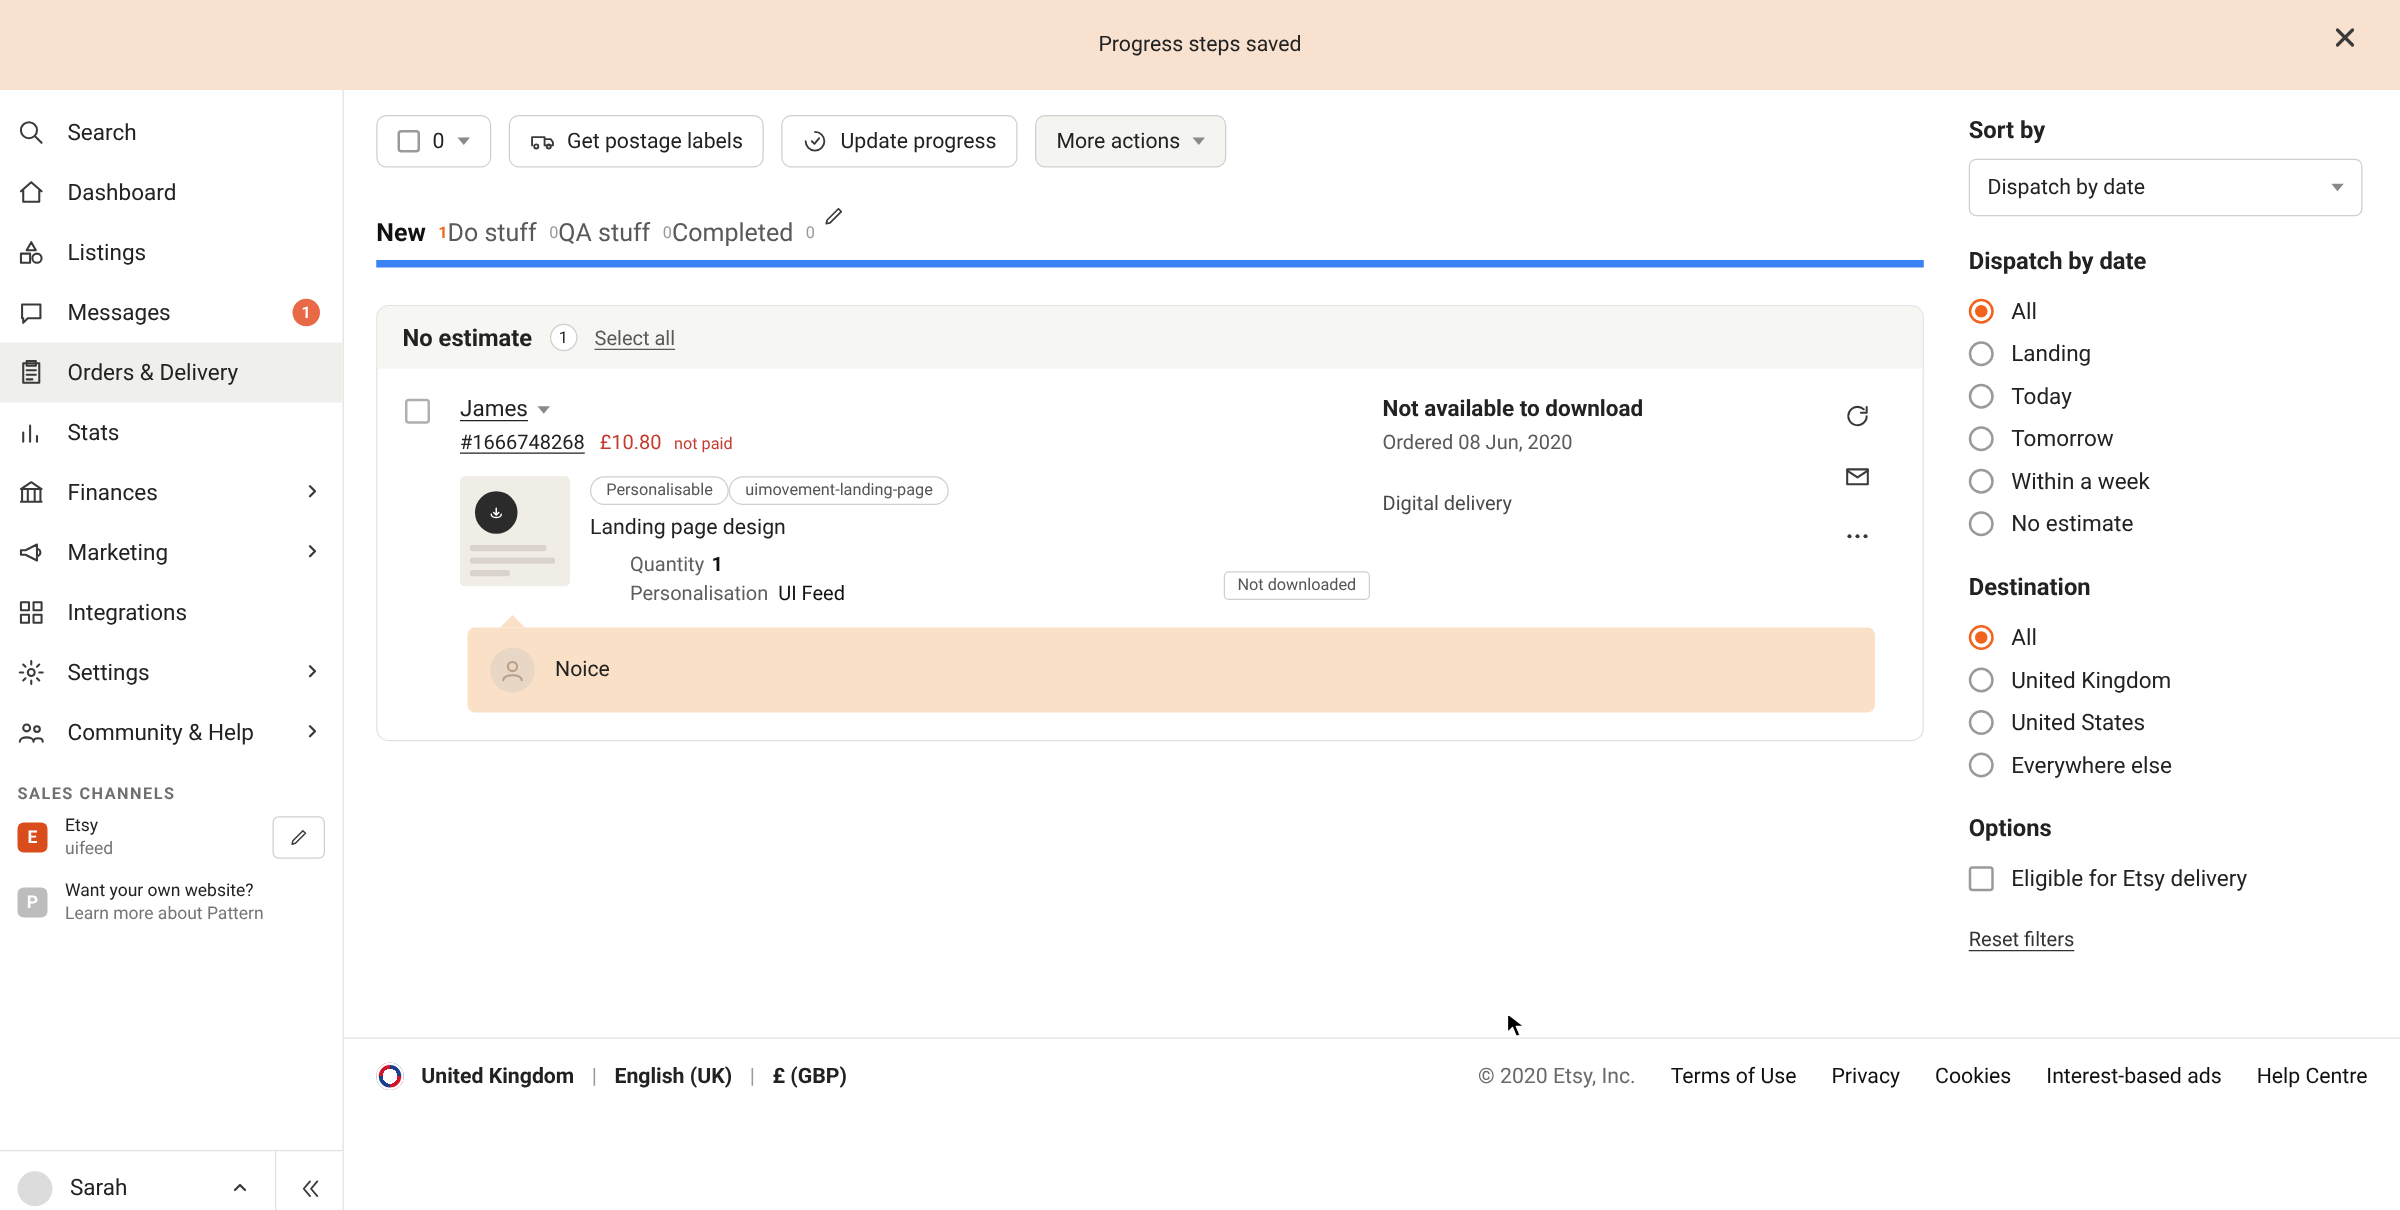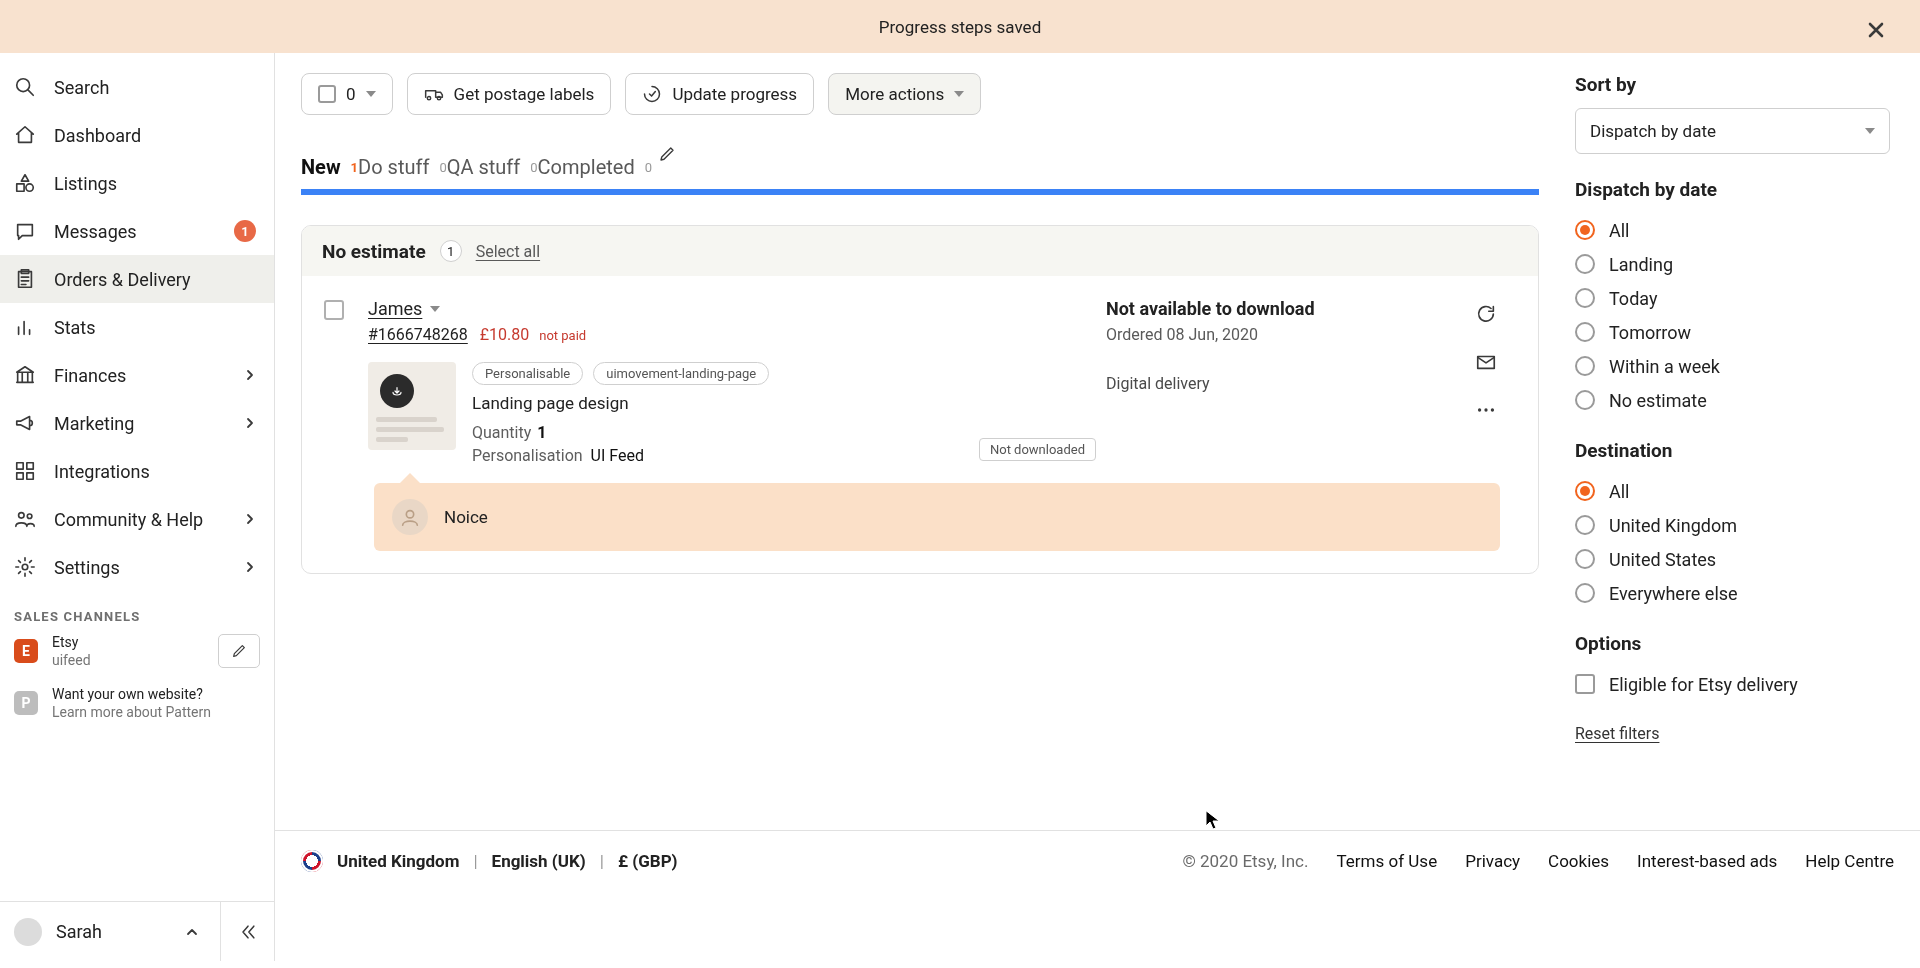--- a/index.html
+++ b/index.html
@@ -17,21 +17,21 @@
     --red:#c63a2f;
     --grey-btn:#f4f4f0;
     --chip:#eeeeee;
     font-family: -apple-system, BlinkMacSystemFont, "Segoe UI", Roboto, Helvetica, Arial, sans-serif;
   }
   *{box-sizing:border-box;}
   html,body{margin:0;padding:0;background:var(--bg);color:var(--ink);}
   body{width:1920px;height:968px;overflow:hidden;position:relative;font-size:17px;}
 
   
-  .banner{height:53px;background:var(--peach);display:flex;align-items:center;justify-content:center;position:relative;}
+  .banner{height:72px;background:var(--peach);display:flex;align-items:center;justify-content:center;position:relative;}
   .banner .close{position:absolute;right:28px;top:14px;width:32px;height:32px;display:flex;align-items:center;justify-content:center;cursor:pointer;}
 
   
   .frame{display:flex;height:908px;}
   .sidebar{width:275px;border-right:1px solid var(--line);display:flex;flex-direction:column;position:relative;}
   .main{flex:1;display:flex;position:relative;}
   .content{flex:1;padding:20px 26px 0 26px;min-width:0;}
   .filters{width:355px;padding:20px 30px 0 10px;}
 
   
@@ -90,24 +90,24 @@
   .item-row{display:flex;margin-top:18px;gap:16px;align-items:flex-start;position:relative;}
   .thumb{width:88px;height:88px;background:#f0ece6;border-radius:4px;position:relative;overflow:hidden;}
   .thumb .dl{position:absolute;top:12px;left:12px;width:34px;height:34px;border-radius:50%;background:#2b2b2b;display:flex;align-items:center;justify-content:center;}
   .thumb .bars{position:absolute;bottom:8px;left:8px;right:8px;}
   .thumb .bars div{height:5px;background:#d9d3cc;border-radius:2px;margin-top:5px;}
   .thumb .bars div:nth-child(1){width:85%;}
   .thumb .bars div:nth-child(2){width:95%;}
   .thumb .bars div:nth-child(3){width:45%;}
 
   .item-info{flex:1;}
-  .tags{display:flex;gap:10px;text-align:right;}
+  .tags{display:flex;text-align:right;}
   .tag{font-size:13px;border:1px solid var(--line-strong);border-radius:14px;padding:3px 12px;color:#555;background:#fff;}
   .item-title{margin-top:8px;font-size:17px;}
-  .kv{margin-top:10px;font-size:16px;color:#5e5e5e;}
+  .kv{margin-top:10px;font-size:16px;color:#5e5e5e;margin-left:32px;}
   .kv b{color:#111;font-weight:700;margin-left:6px;}
 
   .status-col .hdr{font-size:18px;font-weight:700;}
   .status-col .ord{font-size:16px;color:#5a5a5a;margin-top:6px;}
   .status-col .dd{font-size:16px;color:#4a4a4a;margin-top:30px;}
   .nd-chip{display:inline-block;font-size:13px;border:1px solid var(--line-strong);border-radius:4px;padding:3px 10px;margin-top:36px;color:#555;}
 
   .actions-col{display:flex;flex-direction:column;align-items:center;gap:20px;padding-top:2px;}
   .ibtn{width:28px;height:28px;display:flex;align-items:center;justify-content:center;cursor:pointer;}
 
@@ -256,39 +256,39 @@
               <rect x="3" y="14" width="7" height="7"></rect>
               <rect x="14" y="14" width="7" height="7"></rect>
             </svg>
           </span>
         <span class="label">Integrations</span>
       </div>
 
       <div class="nav-item">
         <span class="icon-slot">
             <svg width="22" height="22" viewBox="0 0 24 24">
+              <circle cx="12" cy="12" r="3"></circle>
+              <path d="M12 2 V5 M12 19 V22 M2 12 H5 M19 12 H22 M5 5 L7 7 M17 17 L19 19 M19 5 L17 7 M7 17 L5 19"></path>
+            </svg>
+          </span>
+        <span class="label">Settings</span>
+        <span class="chev"><svg width="12" height="12" viewBox="0 0 12 12">
+              <path d="M4 2 L8 6 L4 10"></path>
+            </svg></span>
+      </div>
+
+      <div class="nav-item">
+        <span class="icon-slot">
+            <svg width="22" height="22" viewBox="0 0 24 24">
               <circle cx="8" cy="8" r="3"></circle>
               <circle cx="17" cy="9" r="2.5"></circle>
               <path d="M2 20 C2 15 14 15 14 20 M14 20 C14 16 22 16 22 20"></path>
             </svg>
           </span>
         <span class="label">Community &amp; Help</span>
-        <span class="chev"><svg width="12" height="12" viewBox="0 0 12 12">
-              <path d="M4 2 L8 6 L4 10"></path>
-            </svg></span>
-      </div>
-
-      <div class="nav-item">
-        <span class="icon-slot">
-            <svg width="22" height="22" viewBox="0 0 24 24">
-              <circle cx="12" cy="12" r="3"></circle>
-              <path d="M12 2 V5 M12 19 V22 M2 12 H5 M19 12 H22 M5 5 L7 7 M17 17 L19 19 M19 5 L17 7 M7 17 L5 19"></path>
-            </svg>
-          </span>
-        <span class="label">Settings</span>
         <span class="chev"><svg width="12" height="12" viewBox="0 0 12 12">
               <path d="M4 2 L8 6 L4 10"></path>
             </svg></span>
       </div>
 
       <div class="nav-section">SALES CHANNELS</div>
 
       <div class="channel">
         <div class="sq">E</div>
         <div>

